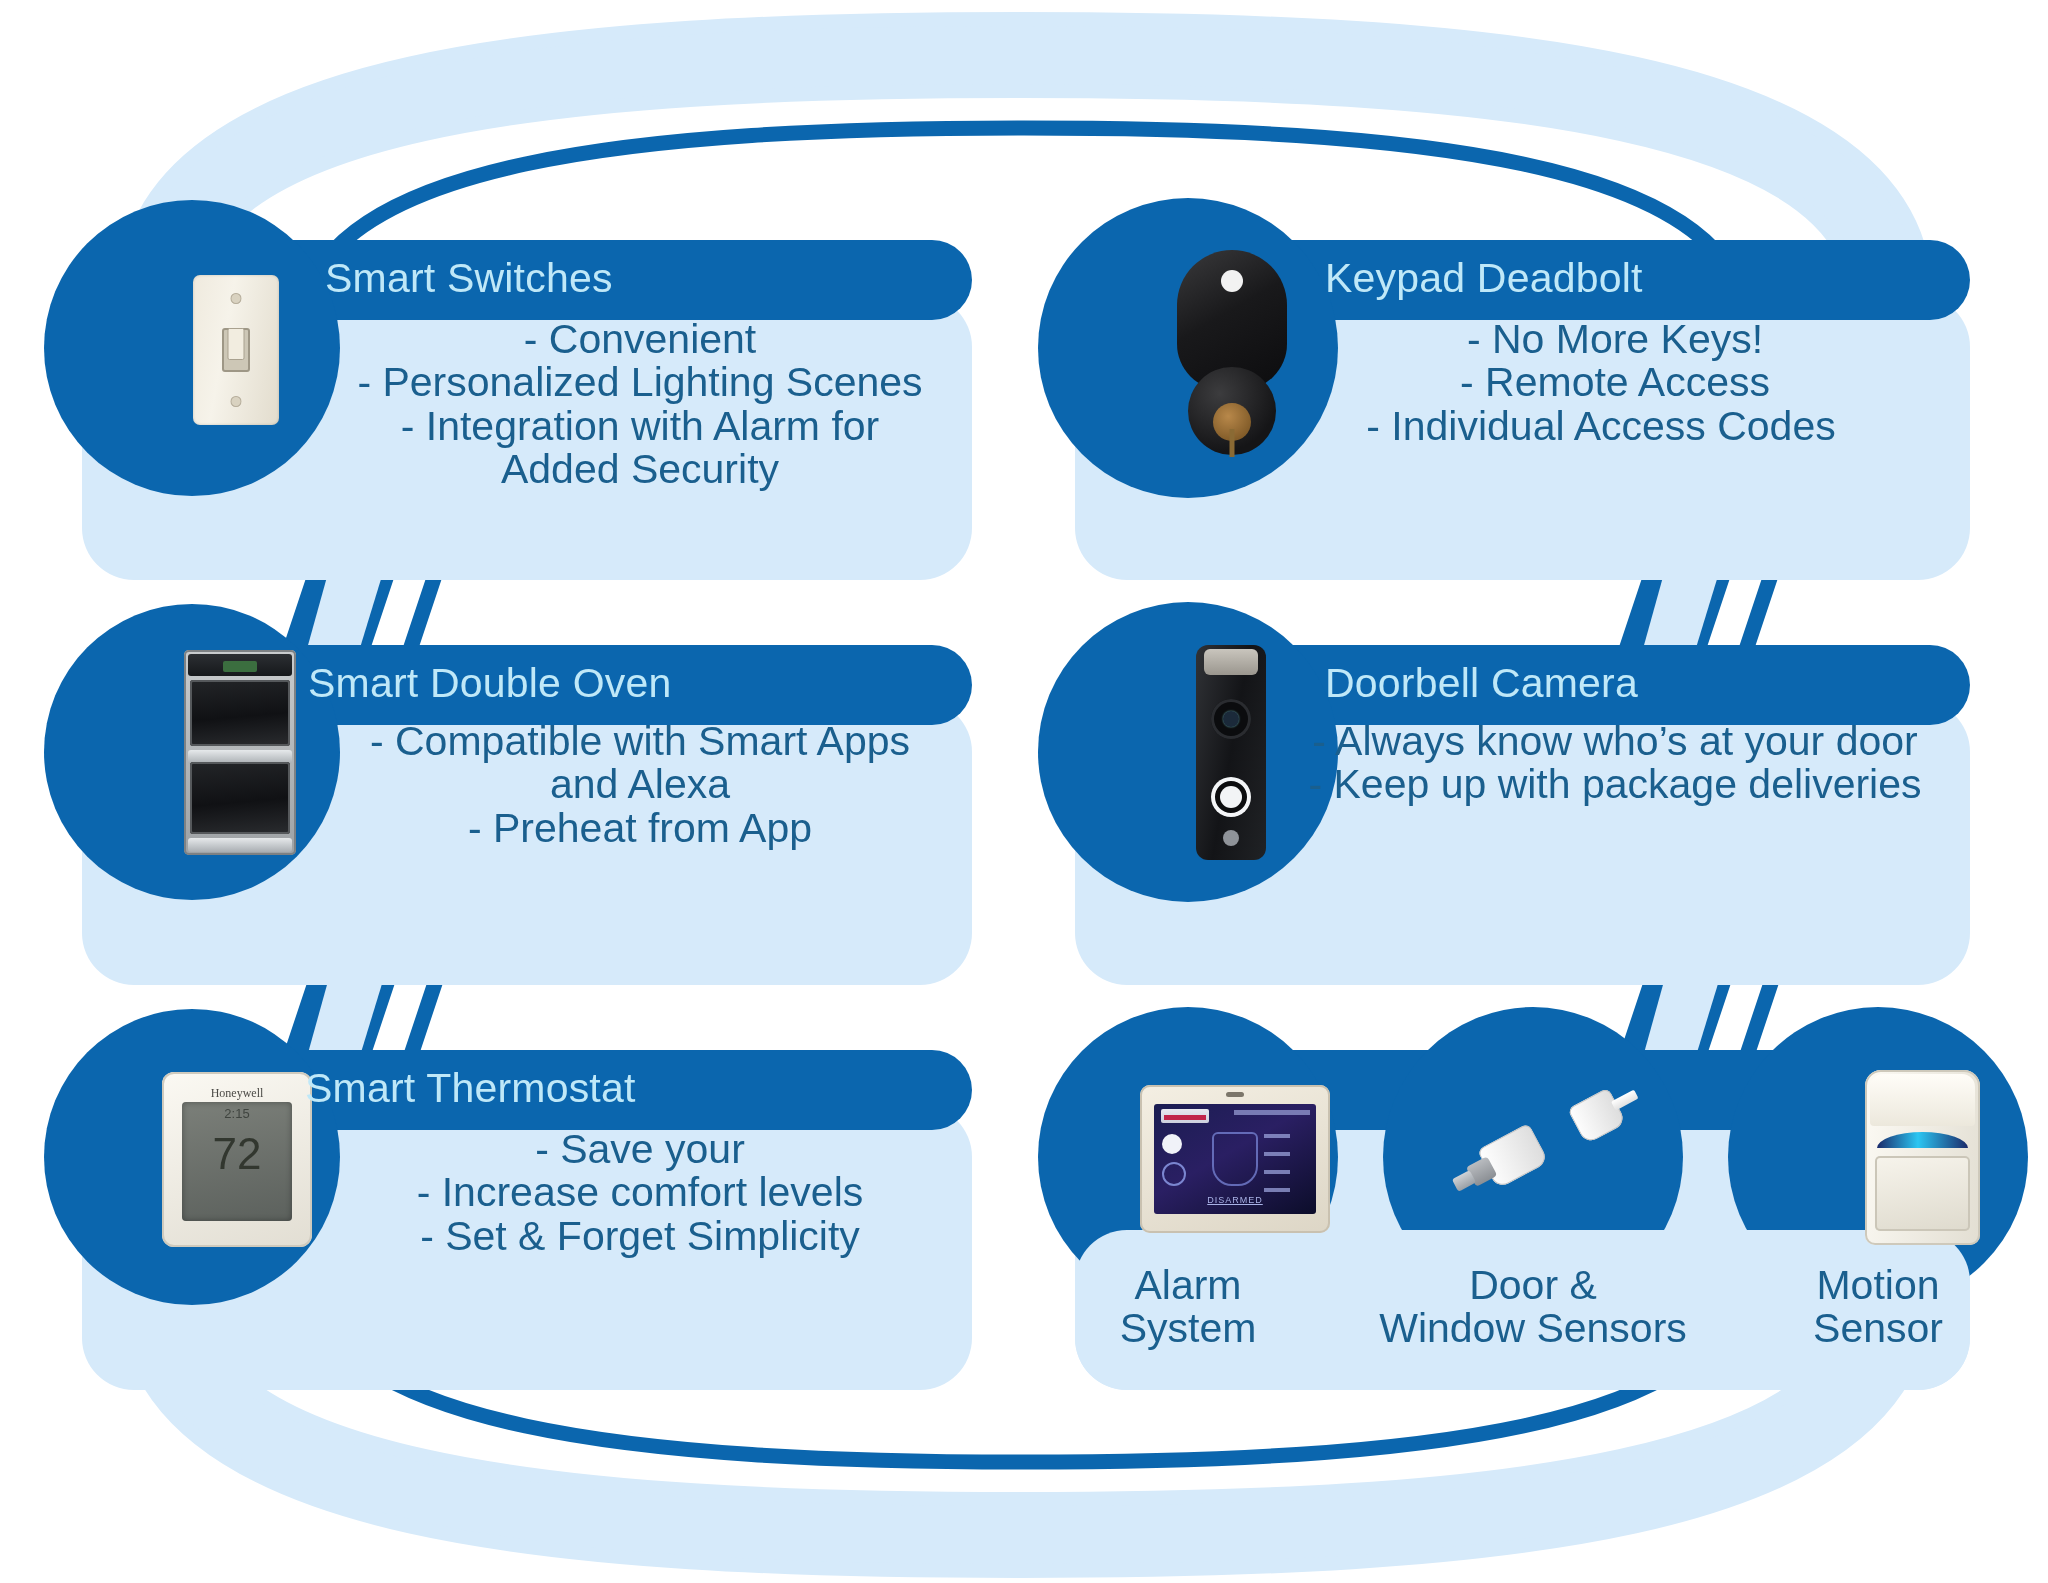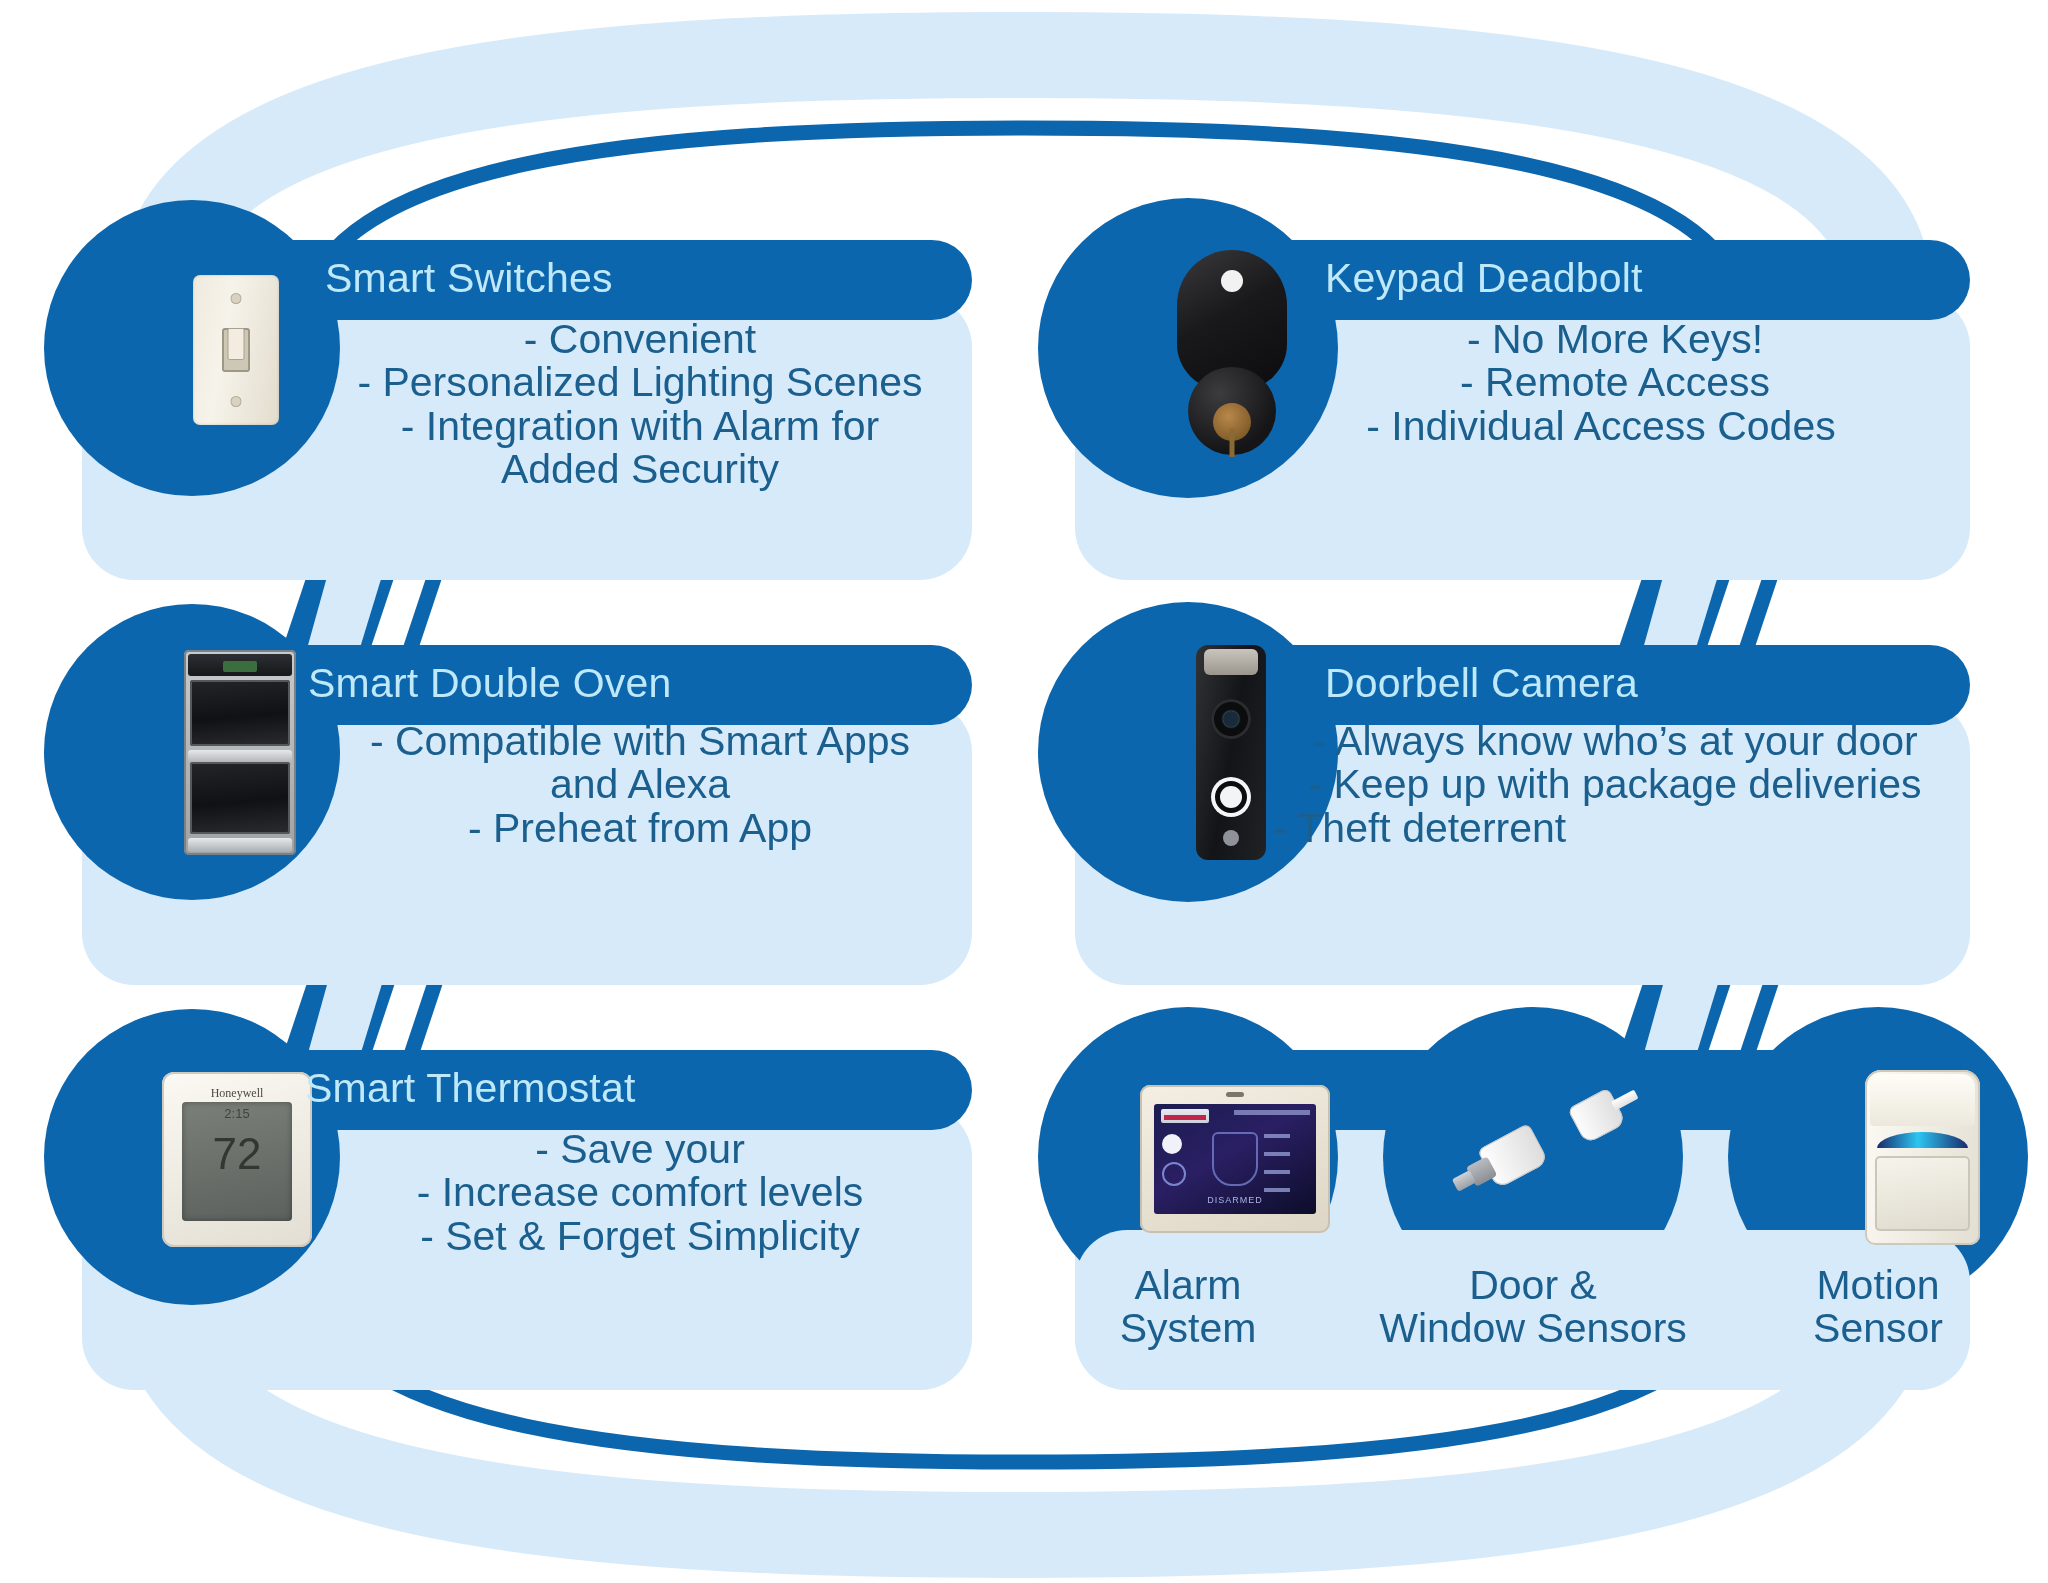--- a/index.html
+++ b/index.html
@@ -133,21 +133,21 @@
     background:linear-gradient(180deg,#e8e8ee,#cdd0dd);}
   .pn-logo::after{content:"";position:absolute;left:3px;right:3px;top:6px;height:5px;background:#c1254a;}
   .pn-top{position:absolute;top:6px;right:6px;width:76px;height:5px;background:#8d92c9;opacity:.8;}
   .pn-shield{position:absolute;top:28px;left:50%;transform:translateX(-50%);
     width:42px;height:50px;border:2px solid #6e79c8;border-radius:6px 6px 20px 20px;opacity:.85;}
   .pn-dial{position:absolute;border-radius:50%;}
   .pn-dial.a{top:30px;left:8px;width:20px;height:20px;background:#f0f2f8;}
   .pn-dial.b{top:58px;left:8px;width:20px;height:20px;border:2px solid #7b86d0;background:transparent;}
   .pn-tick{position:absolute;right:26px;width:26px;height:4px;background:#9aa2da;opacity:.75;}
   .pn-arm{position:absolute;bottom:9px;left:0;right:0;text-align:center;font-size:9px;
-    color:#a9b2e6;letter-spacing:1px;}
+    color:#a9b2e6;letter-spacing:1px;text-decoration:underline;}
 
   
   .dws{position:relative;width:200px;height:150px;}
   .dws-a,.dws-b{position:absolute;}
   .dws-a{left:8px;top:52px;transform:rotate(-28deg);}
   .dws-b{left:98px;top:14px;transform:rotate(-28deg);}
   .dws-body{width:58px;height:44px;border-radius:7px 7px 12px 12px;
     background:linear-gradient(95deg,#ffffff,#dcdcdc);box-shadow:inset 0 0 0 1px #c4c4c4;}
   .dws-neck{position:absolute;left:-18px;top:10px;width:24px;height:22px;border-radius:4px;
     background:linear-gradient(180deg,#b9bcc0,#8b8f94);}
@@ -314,21 +314,20 @@
               <div class="bell-lens"></div>
             </div>
           <div class="bell-btn"></div>
           <div class="bell-led"></div>
         </div>
       </div>
       <div class="card-title" style="left:1325px;top:663px;">Doorbell Camera</div>
       <div class="card-body" style="left:1255px;top:720px;width:720px;">
         <span class="bullet wrap" style="padding:0 20px;">- Always know who’s at your door</span>
         <span class="bullet">- Keep up with package deliveries</span>
-        <span class="bullet" style="text-align:left;display:block;padding-left:18px;">- Theft deterrent</span>
       </div>
     </div>
 
     <div class="card">
       <div class="thumb" style="left:118px;top:1072px;">
         <div class="thermo">
           <div class="th-brand">Honeywell</div>
           <div class="th-screen">
             <div class="th-time">2:15</div>
             <div class="th-big">72</div>

